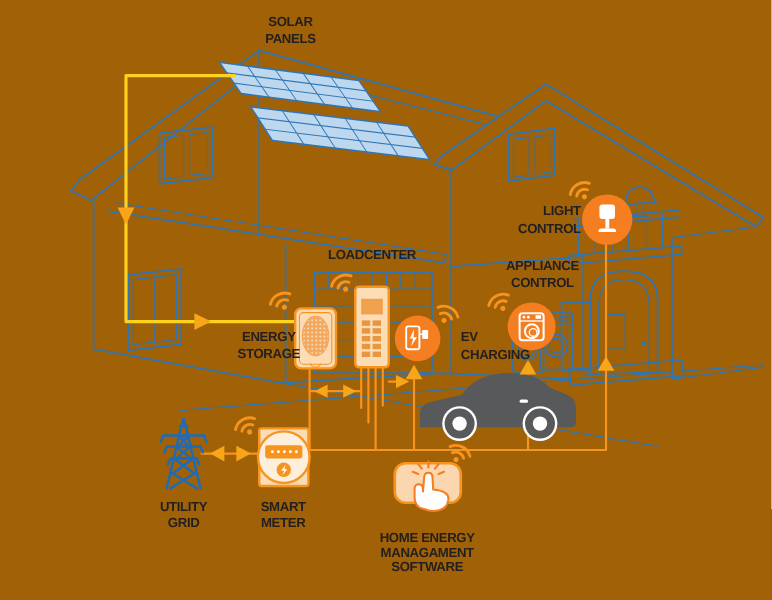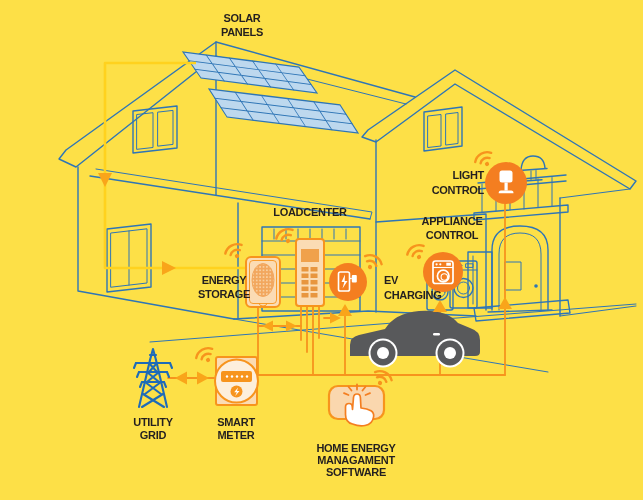--- a/index.html
+++ b/index.html
@@ -1,16 +1,16 @@
 <!DOCTYPE html>
 <html><head>
 <meta charset="utf-8">
 <style>
   html,body{margin:0;padding:0;background:#ffffff;}
-  .stage{position:relative;width:643px;height:500px;background:#fde047;overflow:hidden;
+  .stage{position:relative;width:643px;height:500px;background:#a16207;overflow:hidden;
          font-family:"Liberation Sans",sans-serif;}
   svg{position:absolute;left:0;top:0;}
   .lbl{font-family:"Liberation Sans",sans-serif;font-size:11px;font-weight:bold;
        fill:#231F20;letter-spacing:-0.3px;}
   .blue{stroke:#2E75B6;fill:none;stroke-width:1.4;stroke-linecap:round;stroke-linejoin:round;}
   .bluethin{stroke:#2E75B6;fill:none;stroke-width:1;stroke-linecap:round;stroke-linejoin:round;}
   .orangewire{stroke:#F7941D;fill:none;stroke-width:1.8;stroke-linecap:round;}
   .arrow{fill:#F9A51A;stroke:none;}
   .whiteicon{fill:#ffffff;stroke:none;}
 </style>

